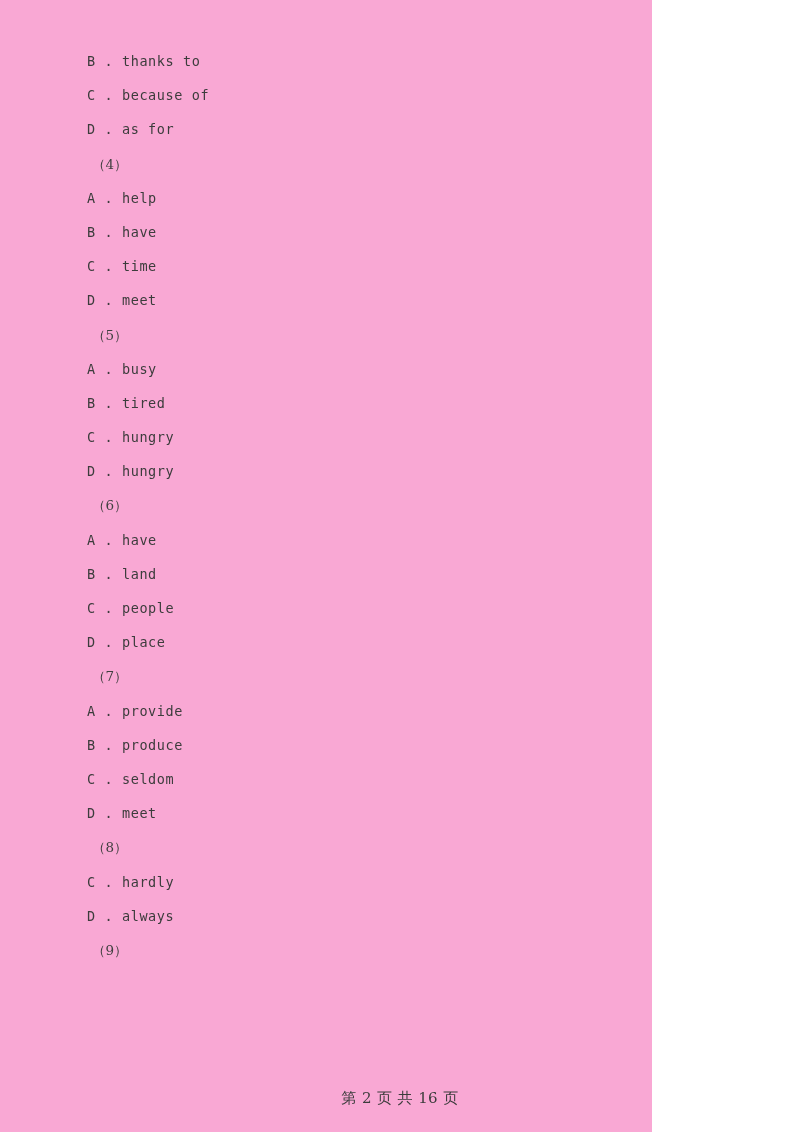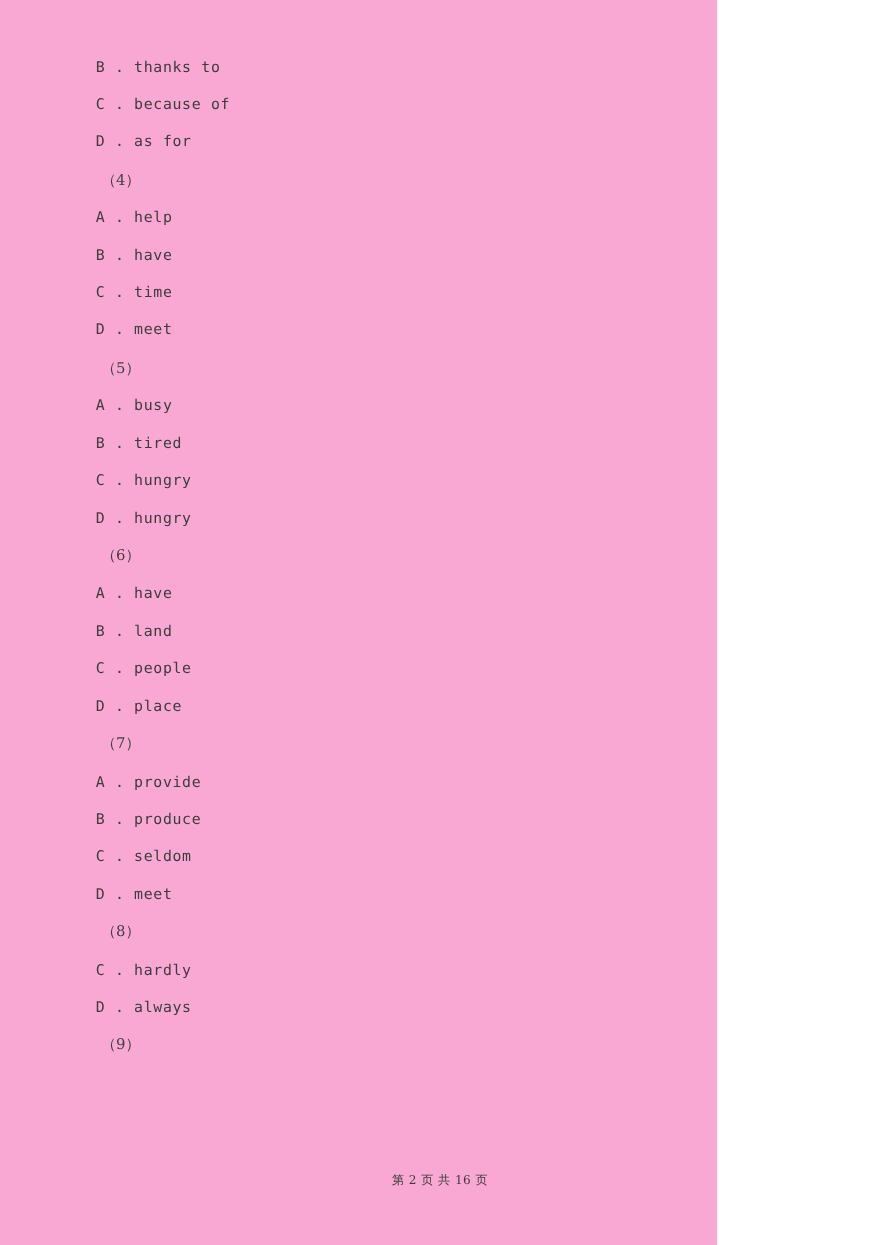--- a/index.html
+++ b/index.html
@@ -65,25 +65,25 @@
     font-family: "DejaVu Serif", "Liberation Serif", serif;
     font-size: 13.5px;
     letter-spacing: 0px;
     color: #3f3f3f;
   }
 
   
   #footer {
     position: absolute;
     left: 0;
-    top: 1065px;
+    top: 1089px;
     width: 800px;
     text-align: center;
     font-family: "DejaVu Serif", "Liberation Serif", serif;
-    font-size: 11px;
+    font-size: 15px;
     color: #3c3c3c;
     white-space: pre;
     letter-spacing: 0.4px;
   }
 </style>
 </head>
 <body>
 
 <div id="page">
 

